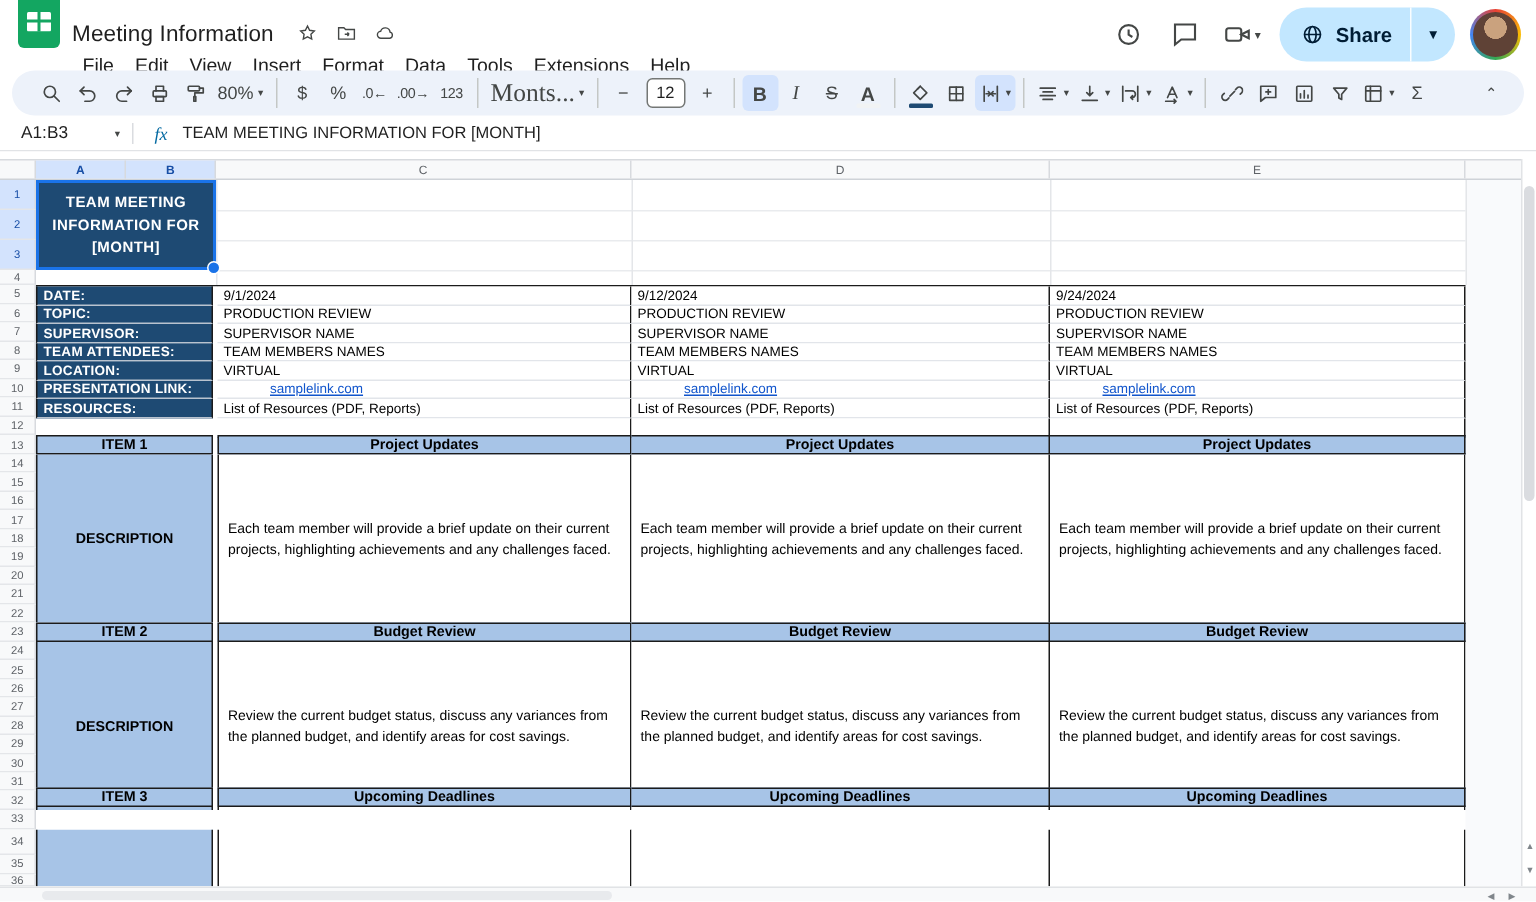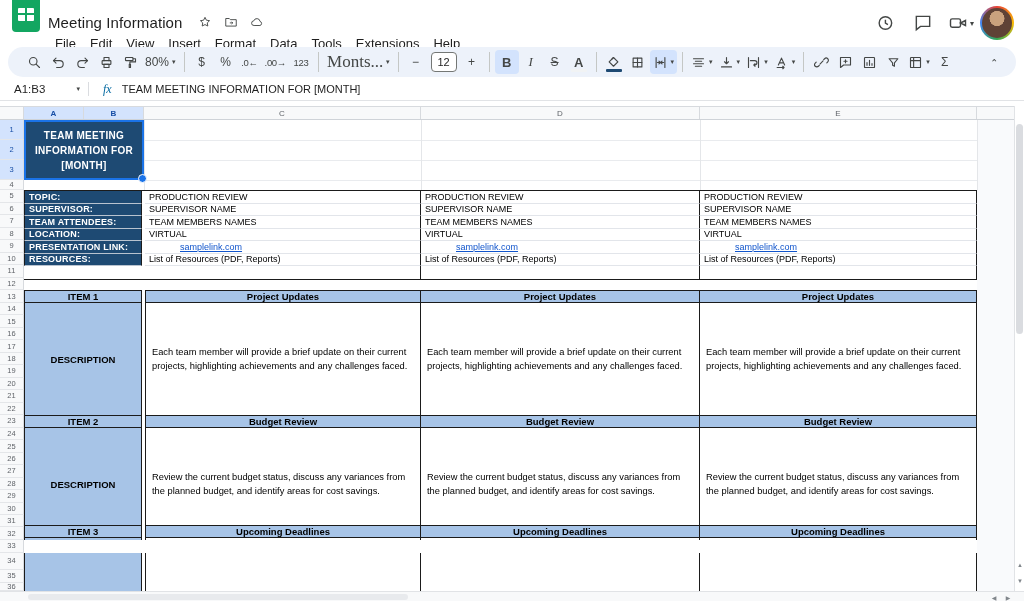--- a/index.html
+++ b/index.html
@@ -189,20 +189,32 @@
             <path d="M4 4h16v12H9l-5 4z"></path>
           </svg>
       </button>
       <button class="round-icon">
         <svg viewBox="0 0 24 24" fill="none" stroke="currentColor" stroke-width="1.7">
             <rect x="3" y="7" width="12" height="10" rx="2"></rect>
             <path d="M15 12l6-3v6z"></path>
           </svg>
         <span class="mini-caret">▾</span>
       </button>
+      <div id="share-btn">
+        <div id="share-main">
+          <svg viewBox="0 0 24 24" fill="none" stroke="currentColor" stroke-width="1.7">
+              <circle cx="12" cy="12" r="8"></circle>
+              <path d="M4 12h16"></path>
+              <ellipse cx="12" cy="12" rx="3.6" ry="8"></ellipse>
+            </svg>
+          <span id="share-label">Share</span>
+        </div>
+        <div id="share-split"></div>
+        <span id="share-caret">▼</span>
+      </div>
       <div id="avatar-ring">
           <div id="avatar"></div>
         </div>
     </div>
   </div>
 
   <div id="toolbar">
       <div class="tbtn">
         <span style="display: flex;">
           <svg viewBox="0 0 24 24" fill="none" stroke="currentColor" stroke-width="1.8" stroke-linecap="round" stroke-linejoin="round">
@@ -472,20 +484,27 @@
         <div class="gline-h" style="top: 40px;"></div>
         <div class="gline-h" style="top: 60px;"></div>
         <div class="gline-v" style="left: 120px;"></div>
         <div class="gline-v" style="left: 397px;"></div>
         <div class="gline-v" style="left: 676px;"></div>
         <div class="gline-v" style="left: 953px;"></div>
         <div id="title-cell">TEAM MEETING INFORMATION FOR [MONTH]</div>
         <div id="fill-handle"></div>
         <div id="info-table">
           <div class="irow">
+            <div class="ilabel">DATE:</div>
+            <div class="igap"></div>
+            <div class="ival w-c">9/1/2024</div>
+            <div class="ival w-d">9/12/2024</div>
+            <div class="ival w-e">9/24/2024</div>
+          </div>
+          <div class="irow">
             <div class="ilabel">TOPIC:</div>
             <div class="igap"></div>
             <div class="ival w-c">PRODUCTION REVIEW</div>
             <div class="ival w-d">PRODUCTION REVIEW</div>
             <div class="ival w-e">PRODUCTION REVIEW</div>
           </div>
           <div class="irow">
             <div class="ilabel">SUPERVISOR:</div>
             <div class="igap"></div>
             <div class="ival w-c">SUPERVISOR NAME</div>

